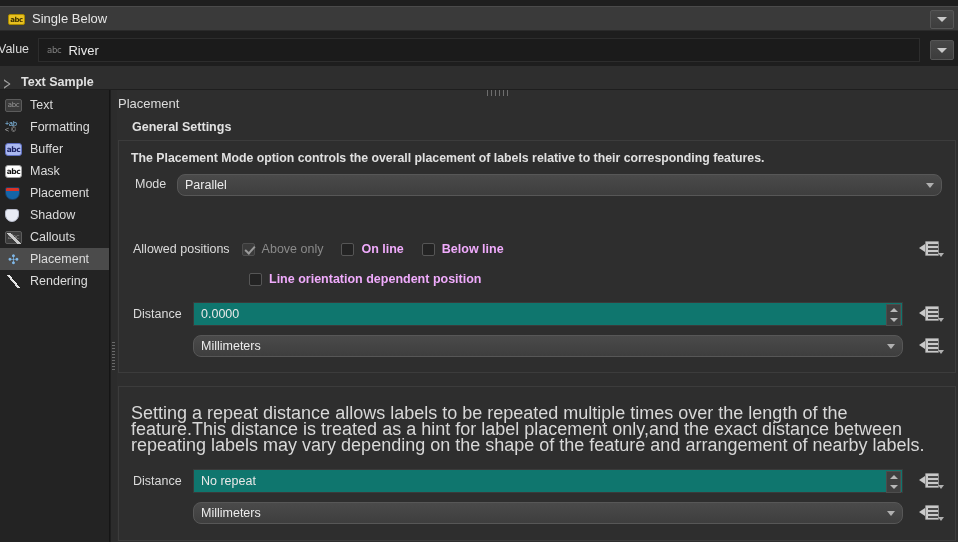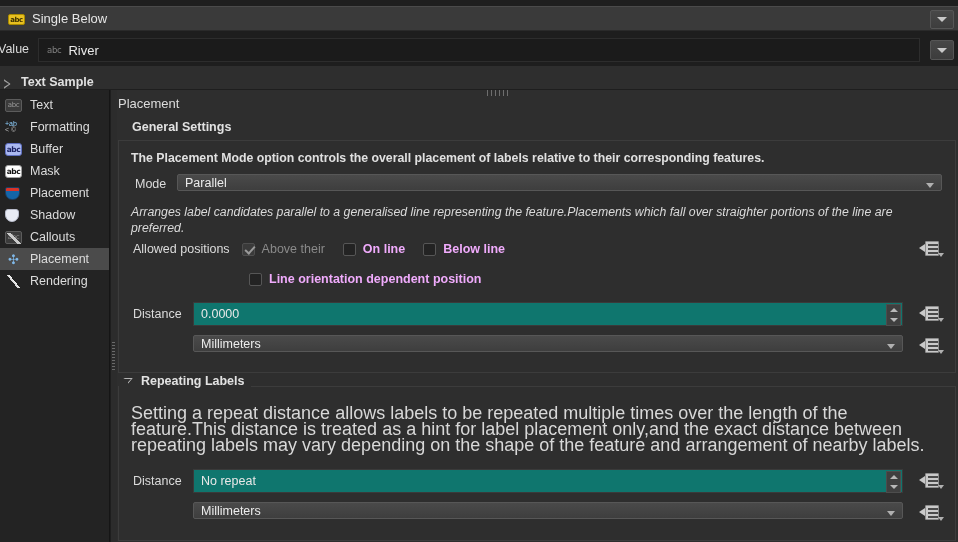--- a/index.html
+++ b/index.html
@@ -247,23 +247,23 @@
     position: absolute; left: 12px; top: 30px; width: 812px;
     font-size: 18px; color: #d8d8d8; line-height: 16px;
   }
 
   .row-label {
     position: absolute; font-size: 12.5px; color: #dcdcdc;
   }
 
   
   .combo {
-    position: absolute; height: 17px;
+    position: absolute; height: 22px;
     background: linear-gradient(#4a4a4a,#3e3e3e);
-    border: 1px solid #575757; border-radius: 2px;
+    border: 1px solid #575757; border-radius: 8px;
     display: flex; align-items: center;
   }
   .combo .ctxt { margin-left: 7px; font-size: 12.5px; color: #ececec; }
   .combo .carrow {
     position: absolute; right: 7px; top: 8px;
     width: 0; height: 0;
     border-left: 4px solid transparent;
     border-right: 4px solid transparent;
     border-top: 5px solid #b0b0b0;
   }
@@ -442,28 +442,27 @@
 
       <div class="hint-bold">The Placement Mode option controls the overall placement of labels relative to their corresponding features.</div>
 
       <span class="row-label" style="left:16px; top:36px;">Mode</span>
 
       <div class="combo" style="left:58px; top:33px; width:765px;">
         <span class="ctxt">Parallel</span>
         <span class="carrow"></span>
       </div>
 
-      <div class="hint-italic" style="top:63px;">Arranges label candidates parallel to a generalised line representing the feature.Placements which fall over straighter portions of the line are preferred.</div>
 
       <div class="cbrow" style="left:14px; top:101px;">
         <span class="row-label" style="position:static; font-weight:normal; margin-right:12px;">Allowed positions</span>
 
         <span class="cbitem">
           <span class="cbox checked disabled"></span>
-          <span class="cblabel dim">Above their</span>
+          <span class="cblabel dim">Above only</span>
         </span>
 
         <span class="cbitem">
           <span class="cbox"></span>
           <span class="cblabel">On line</span>
         </span>
 
         <span class="cbitem">
           <span class="cbox"></span>
           <span class="cblabel">Below line</span>
@@ -506,24 +505,20 @@
 
       <div class="ddbtn" style="left:800px; top:195px;">
         <span class="dd-arrowleft"></span>
         <span class="dd-glyph"></span>
         <span class="dd-caret"></span>
       </div>
     </div>
 
     <div class="groupbox" id="gb-repeat">
 
-      <div class="gb-header">
-        <span class="tri-down-sm"></span>
-        <span class="gbt">Repeating Labels</span>
-      </div>
 
       <div class="hint-plain" style="top:18px;">Setting a repeat distance allows labels to be repeated multiple times over the length of the feature.This distance is treated as a hint for label placement only,and the exact distance between repeating labels may vary depending on the shape of the feature and arrangement of nearby labels.</div>
 
       <span class="row-label" style="left:14px; top:87px;">Distance</span>
 
       <div class="lineedit" style="left:74px; top:82px; width:710px;">
         <span class="letxt">No repeat</span>
         <span class="spin-btns">
           <span class="spin-up"></span>
           <span class="spin-dn"></span>

